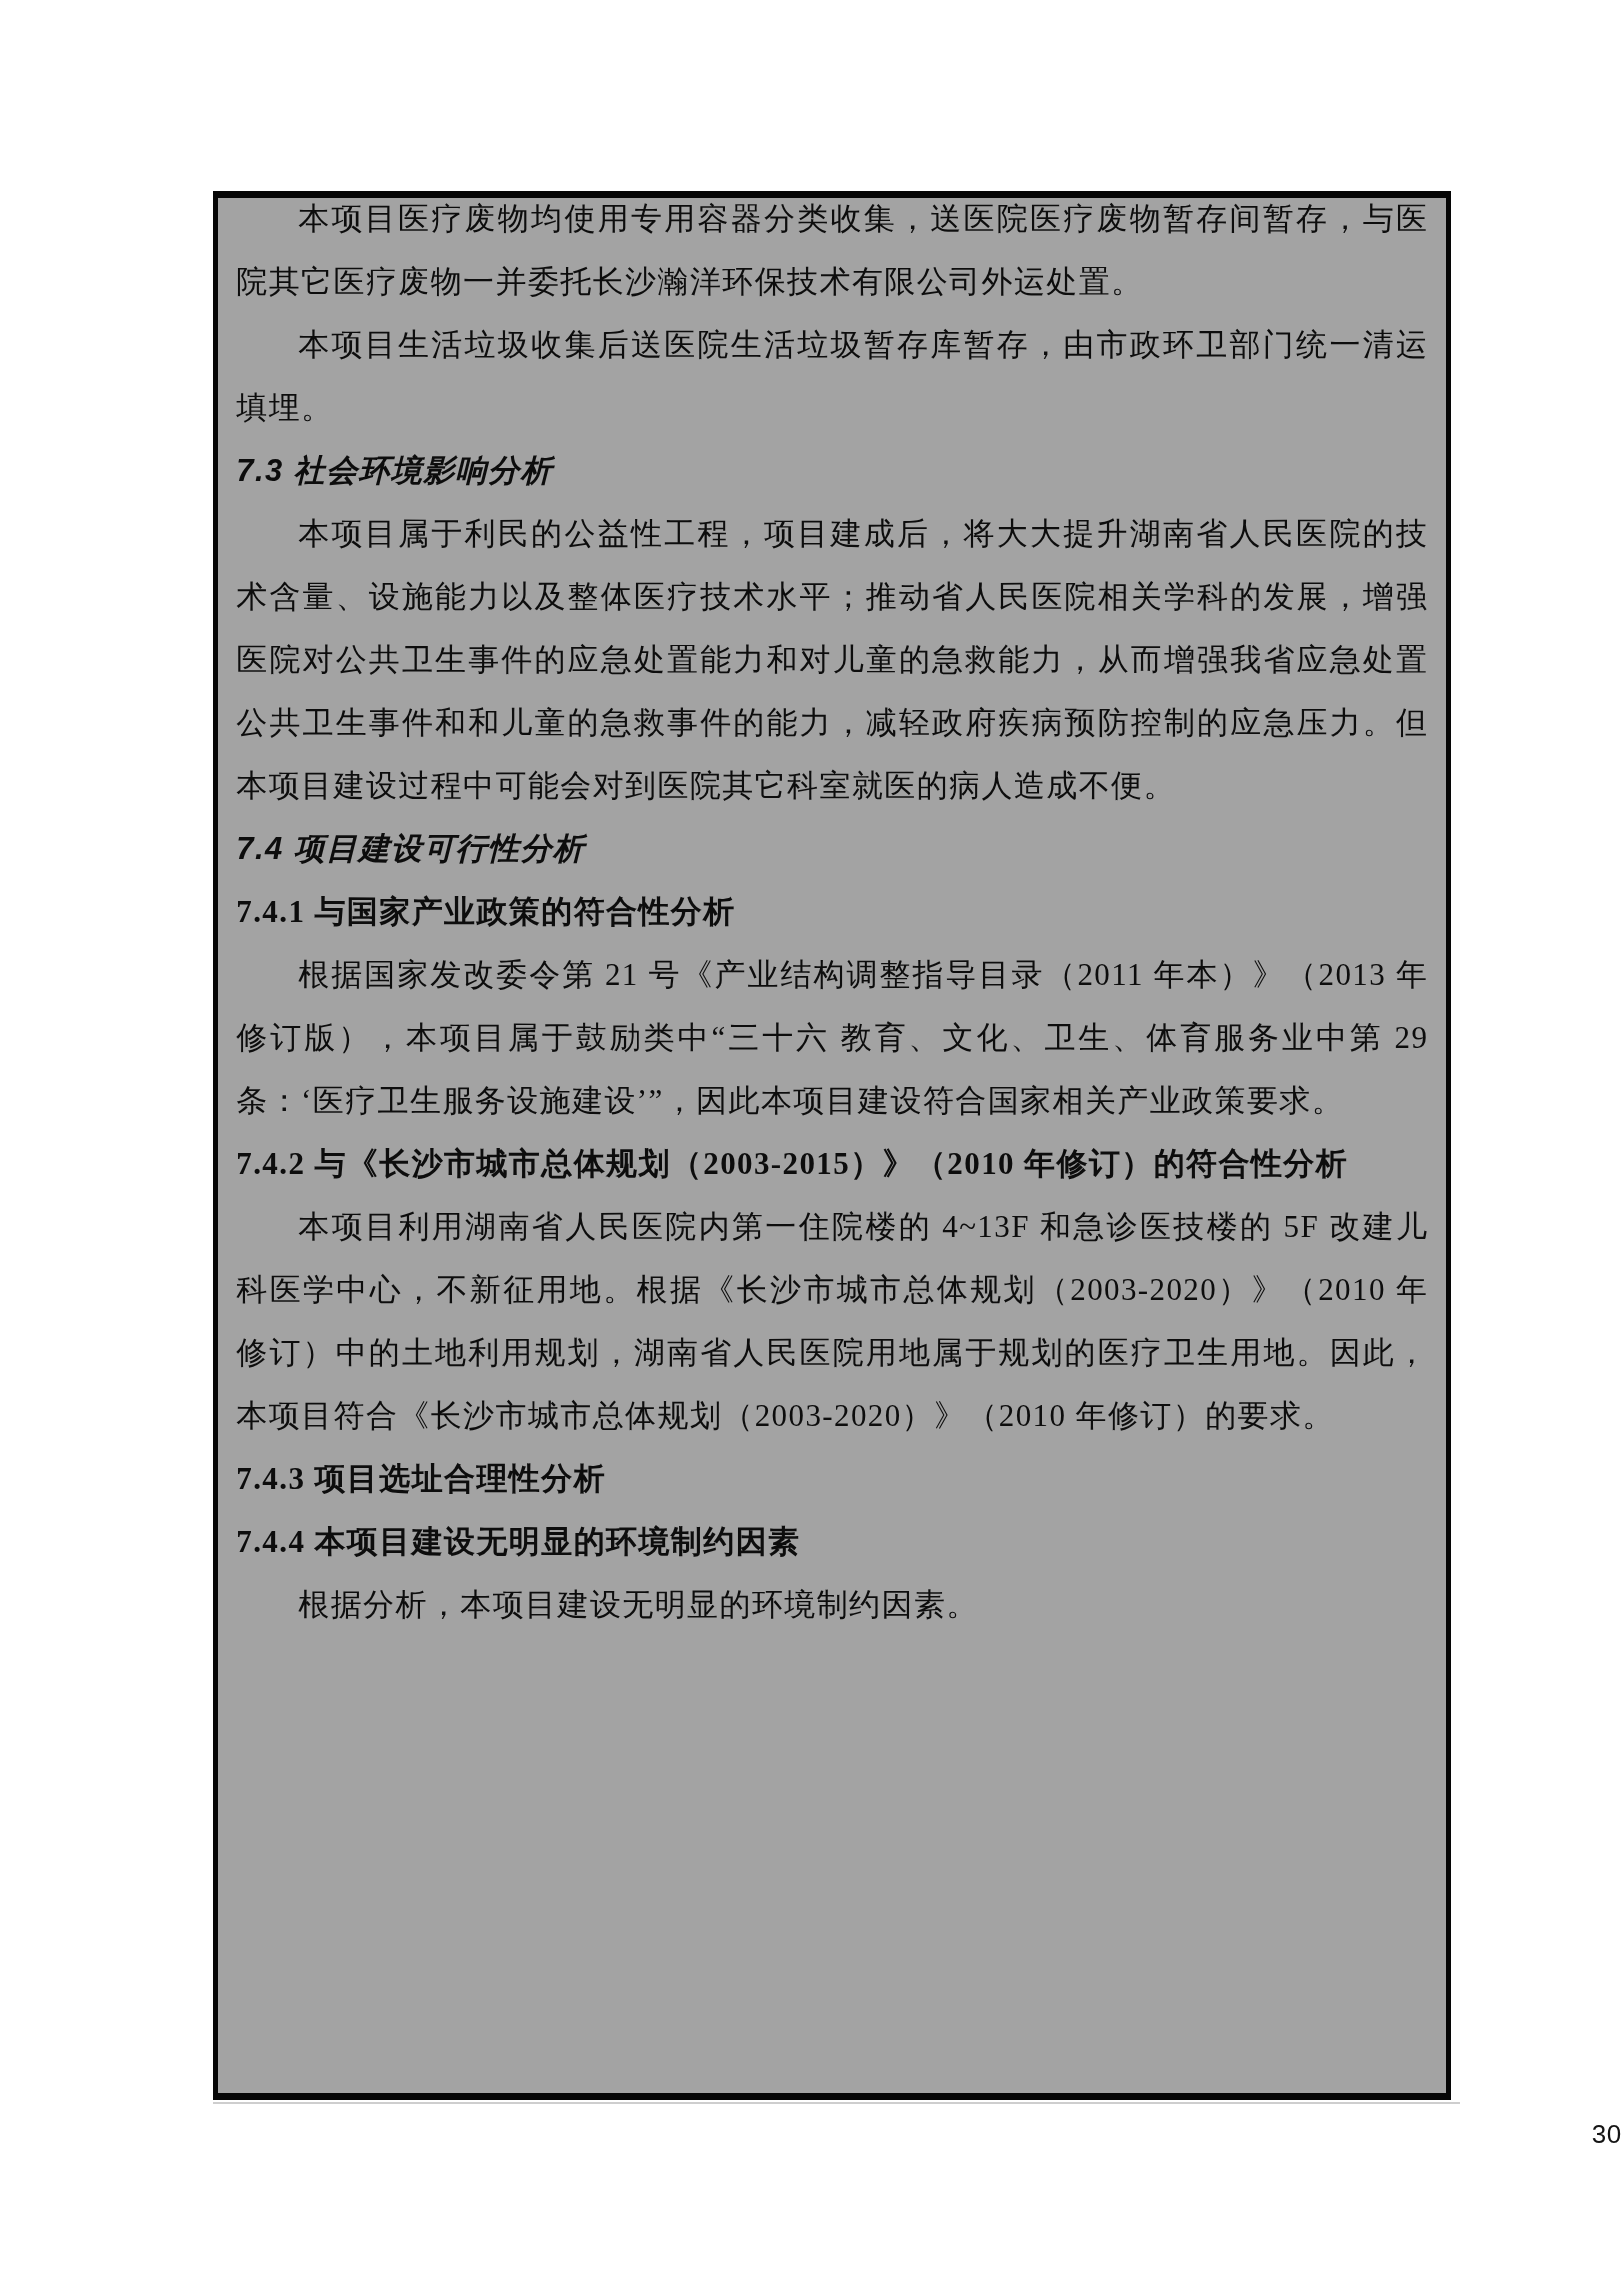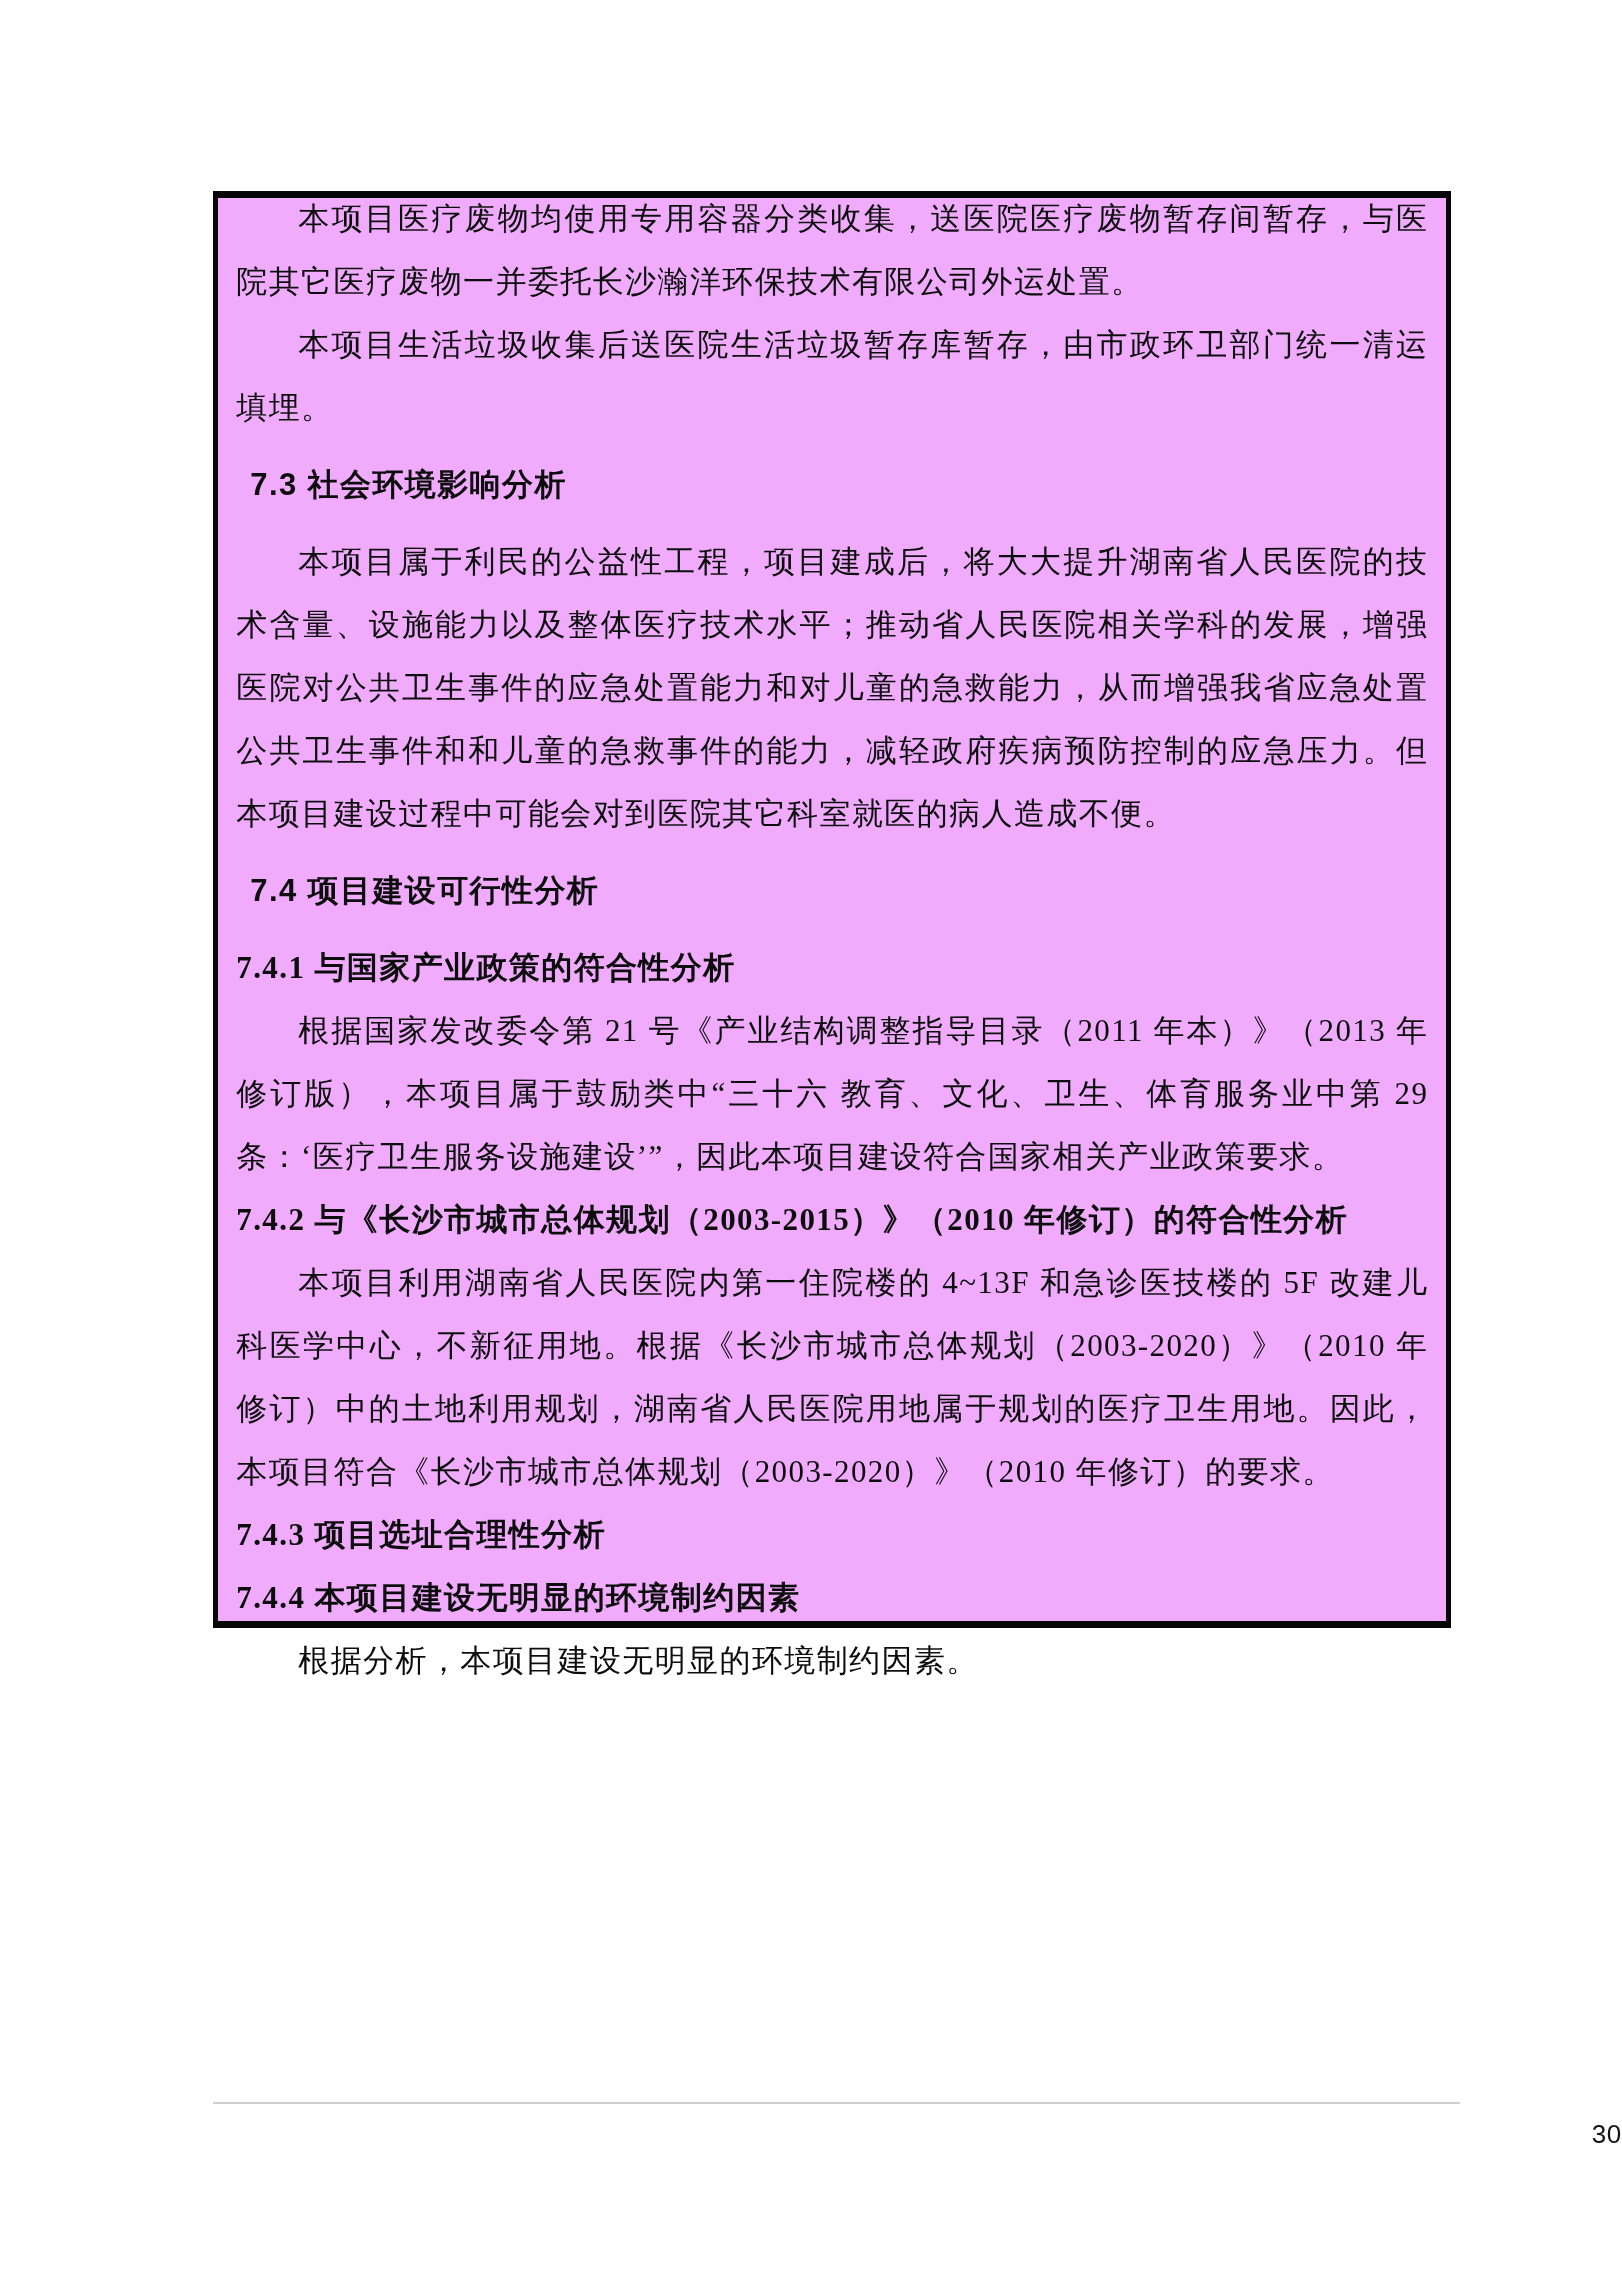--- a/index.html
+++ b/index.html
@@ -10,45 +10,46 @@
     background: #ffffff;
     font-family: "Liberation Serif", "DejaVu Serif", serif;
     color: #0d0d0d;
     overflow: hidden;
   }
   .content-box {
     position: absolute;
     left: 213px;
     top: 191px;
     width: 1238px;
-    height: 1437px;
+    height: 1909px;
     box-sizing: border-box;
     border: 5.2px solid #060606;
     border-top-width: 7.9px;
     border-bottom-width: 7.9px;
     padding: 0 17.7px 0 18.3px;
-    background: #f0abfc;
+    background: #a3a3a3;
   }
   .doc-body {
     margin-top: -11px;
     font-size: 31px;
     line-height: 63px;
     letter-spacing: 1.4px;
     text-align: justify;
     text-justify: inter-ideograph;
   }
   .doc-body .p {
     margin: 0;
     text-indent: 2em;
   }
   .doc-body .h1 {
-    margin: 14px;
+    margin: 0;
     font-family: "Liberation Sans", "DejaVu Sans", sans-serif;
     font-weight: 700;
     text-indent: 0;
+    font-style: italic;
   }
   .doc-body .h2 {
     margin: 0;
     font-weight: 700;
     text-indent: 0;
   }
   .scan-line {
     position: absolute;
     left: 213px;
     top: 2102px;

